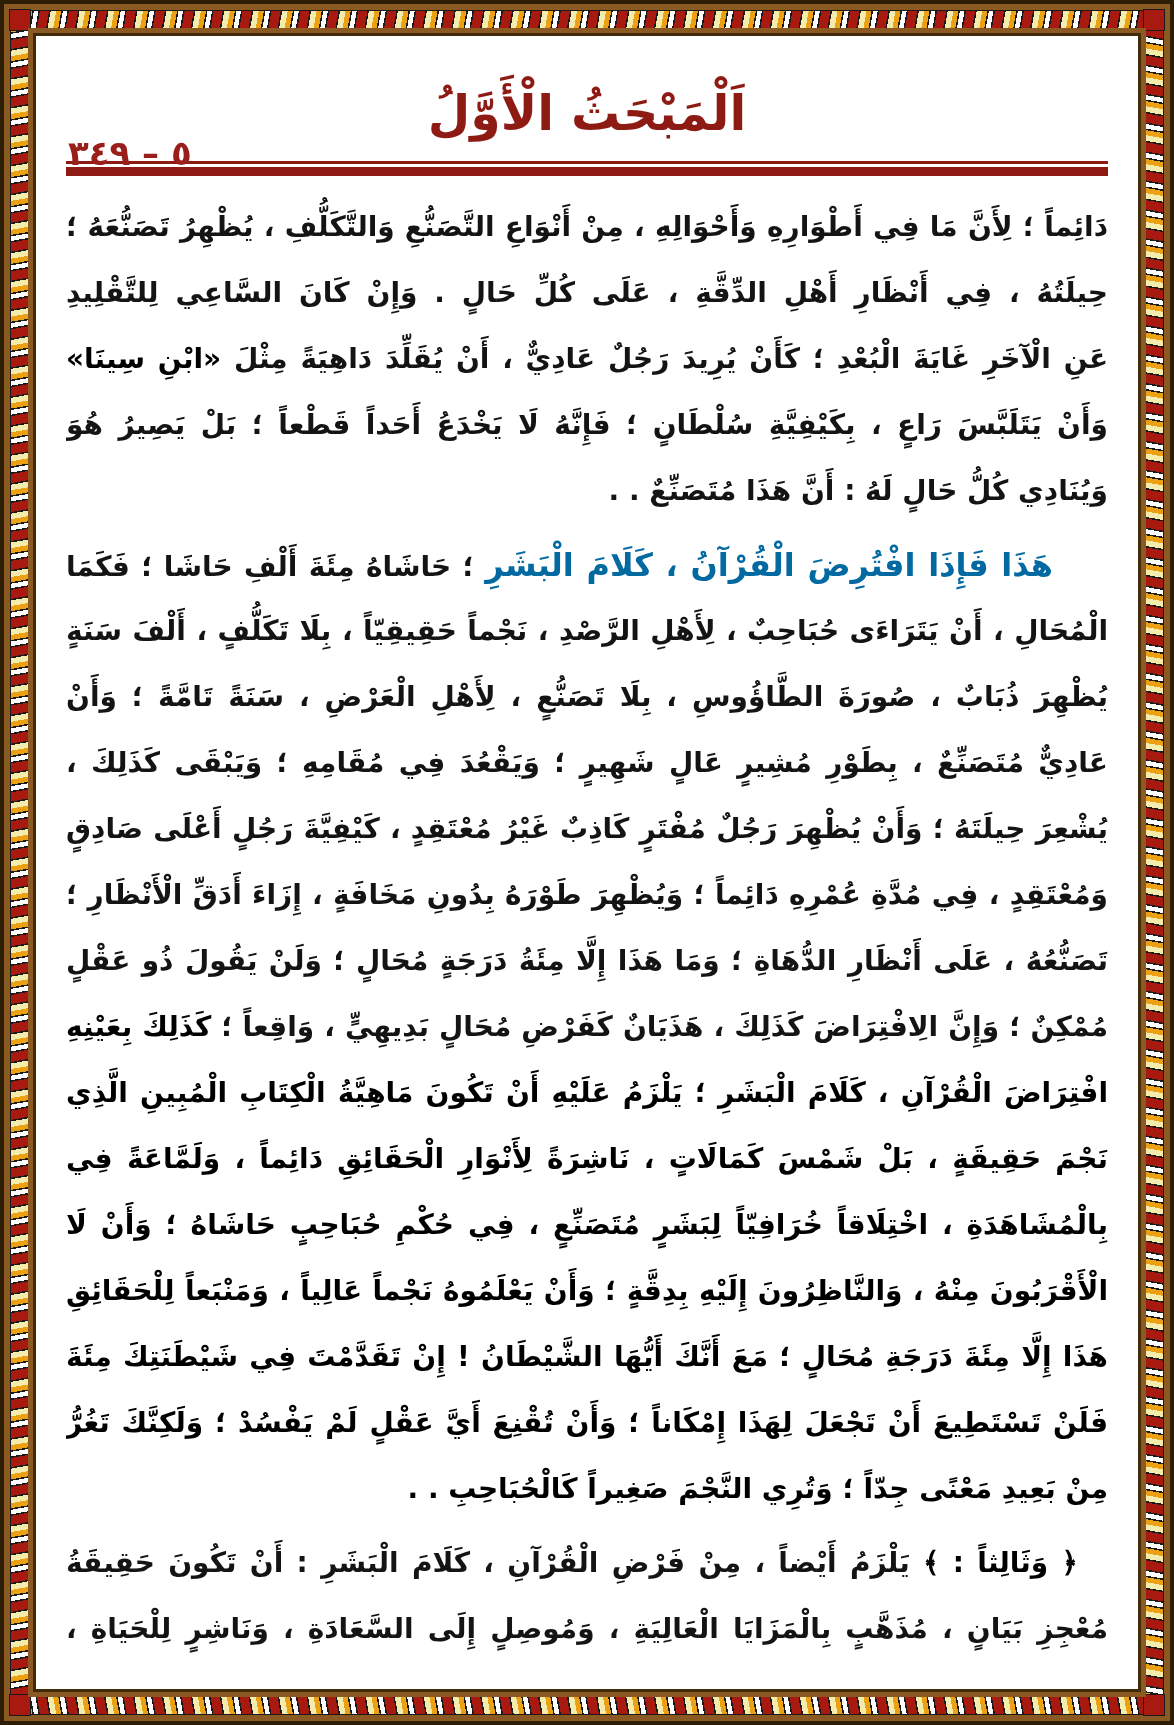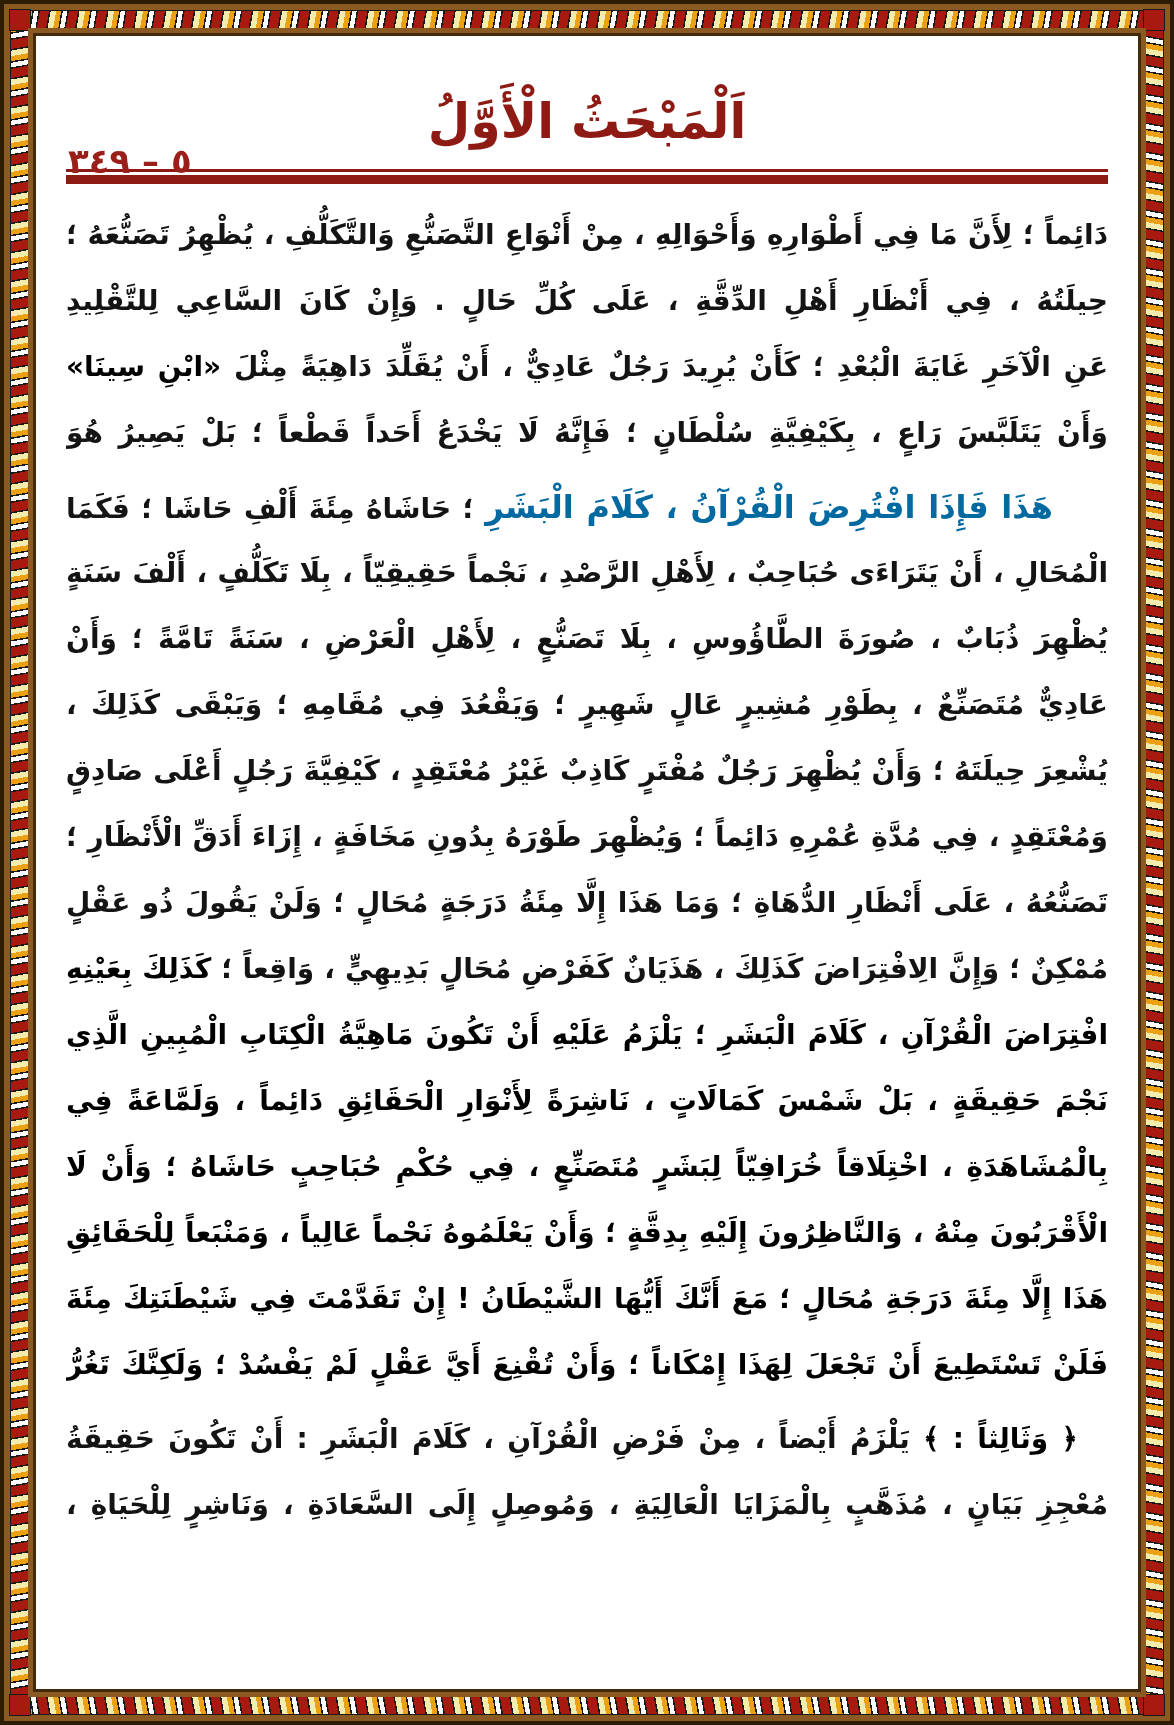--- a/index.html
+++ b/index.html
@@ -28,21 +28,21 @@
 
   .braid-corner { position:absolute; width:20px; height:20px; background:#a81a10; border:1px solid #1a1a1a; }
   .bc-tl { top:9px; left:9px; }   .bc-tr { top:9px; right:9px; }
   .bc-bl { bottom:9px; left:9px; } .bc-br { bottom:9px; right:9px; }
 
   .hook { position:absolute; width:13px; height:13px; background:#2e1d05; transform:rotate(45deg); }
   .hk-tl { top:-4px; left:-4px; } .hk-tr { top:-4px; right:-4px; }
   .hk-bl { bottom:-4px; left:-4px; } .hk-br { bottom:-4px; right:-4px; }
 
   
-  .content { position:absolute; top:36px; bottom:36px; left:36px; right:36px; padding:14px 30px; }
+  .content { position:absolute; top:36px; bottom:36px; left:36px; right:36px; padding:6px 30px; }
 
   .header { position:relative; }
   .page-num {
     position:absolute; left:2px; top:44px;
     font-size:34px; font-weight:bold; color:#9a1f1a; direction:rtl;
   }
   .title {
     text-align:center; margin-top:47px; font-size:49px; line-height:50px;
     font-weight:bold; color:#8e1a14;
   }
@@ -96,36 +96,38 @@
 
     <div class="rule-thin"></div>
     <div class="rule-thick"></div>
 
     <div class="body-text">
         <div class="para">
           <div class="line jline"><span class="seg-k">دَائِماً ؛ لِأَنَّ مَا فِي أَطْوَارِهِ وَأَحْوَالِهِ ، مِنْ أَنْوَاعِ التَّصَنُّعِ وَالتَّكَلُّفِ ، يُظْهِرُ تَصَنُّعَهُ ؛ فَلَا تَدُومُ</span></div>
           <div class="line jline"><span class="seg-k">حِيلَتُهُ ، فِي أَنْظَارِ أَهْلِ الدِّقَّةِ ، عَلَى كُلِّ حَالٍ . وَإِنْ كَانَ السَّاعِي لِلتَّقْلِيدِ بِالتَّصَنُّعِ ، بَعِيداً</span></div>
           <div class="line jline"><span class="seg-k">عَنِ الْآخَرِ غَايَةَ الْبُعْدِ ؛ كَأَنْ يُرِيدَ رَجُلٌ عَادِيٌّ ، أَنْ يُقَلِّدَ دَاهِيَةً مِثْلَ </span><span class="seg-r">«ابْنِ سِينَا»</span></div>
           <div class="line jline"><span class="seg-k">وَأَنْ يَتَلَبَّسَ رَاعٍ ، بِكَيْفِيَّةِ سُلْطَانٍ ؛ فَإِنَّهُ لَا يَخْدَعُ أَحَداً قَطْعاً ؛ بَلْ يَصِيرُ هُوَ نَفْسُهُ مَسْخَرَةً ؛</span></div>
+          <div class="line endline"><span class="seg-k">وَيُنَادِي كُلُّ حَالٍ لَهُ : أَنَّ هَذَا مُتَصَنِّعٌ . .</span></div>
         </div>
         <div class="para">
           <div class="line jline" style="padding-right: 55px;"><span class="seg-rb">هَذَا فَإِذَا افْتُرِضَ الْقُرْآنُ ، كَلَامَ الْبَشَرِ</span><span class="seg-k"> ؛ حَاشَاهُ مِئَةَ أَلْفِ حَاشَا ؛ فَكَمَا أَنَّ مِنَ</span></div>
           <div class="line jline"><span class="seg-k">الْمُحَالِ ، أَنْ يَتَرَاءَى حُبَاحِبٌ ، لِأَهْلِ الرَّصْدِ ، نَجْماً حَقِيقِيّاً ، بِلَا تَكَلُّفٍ ، أَلْفَ سَنَةٍ ؛ وَأَنْ</span></div>
           <div class="line jline"><span class="seg-k">يُظْهِرَ ذُبَابٌ ، صُورَةَ الطَّاؤُوسِ ، بِلَا تَصَنُّعٍ ، لِأَهْلِ الْعَرْضِ ، سَنَةً تَامَّةً ؛ وَأَنْ يَتَلَبَّسَ مُجَنَّدٌ</span></div>
           <div class="line jline"><span class="seg-k">عَادِيٌّ مُتَصَنِّعٌ ، بِطَوْرِ مُشِيرٍ عَالٍ شَهِيرٍ ؛ وَيَقْعُدَ فِي مُقَامِهِ ؛ وَيَبْقَى كَذَلِكَ ، زَمَناً كَثِيراً ؛ وَلَا</span></div>
           <div class="line jline"><span class="seg-k">يُشْعِرَ حِيلَتَهُ ؛ وَأَنْ يُظْهِرَ رَجُلٌ مُفْتَرٍ كَاذِبٌ غَيْرُ مُعْتَقِدٍ ، كَيْفِيَّةَ رَجُلٍ أَعْلَى صَادِقٍ وَأَمِينٍ</span></div>
           <div class="line jline"><span class="seg-k">وَمُعْتَقِدٍ ، فِي مُدَّةِ عُمْرِهِ دَائِماً ؛ وَيُظْهِرَ طَوْرَهُ بِدُونِ مَخَافَةٍ ، إِزَاءَ أَدَقِّ الْأَنْظَارِ ؛ وَيَخْتَفِيَ</span></div>
           <div class="line jline"><span class="seg-k">تَصَنُّعُهُ ، عَلَى أَنْظَارِ الدُّهَاةِ ؛ وَمَا هَذَا إِلَّا مِئَةُ دَرَجَةٍ مُحَالٍ ؛ وَلَنْ يَقُولَ ذُو عَقْلٍ أَصْلاً : إِنَّهُ</span></div>
           <div class="line jline"><span class="seg-k">مُمْكِنٌ ؛ وَإِنَّ الِافْتِرَاضَ كَذَلِكَ ، هَذَيَانٌ كَفَرْضِ مُحَالٍ بَدِيهِيٍّ ، وَاقِعاً ؛ </span><span class="seg-r">كَذَلِكَ بِعَيْنِهِ فَإِنَّ</span></div>
           <div class="line jline"><span class="seg-r">افْتِرَاضَ الْقُرْآنِ ، كَلَامَ الْبَشَرِ ؛ يَلْزَمُ عَلَيْهِ أَنْ تَكُونَ مَاهِيَّةُ الْكِتَابِ الْمُبِينِ الَّذِي يُتَلَقَّى</span></div>
           <div class="line jline"><span class="seg-r">نَجْمَ حَقِيقَةٍ ، بَلْ شَمْسَ كَمَالَاتٍ ، نَاشِرَةً لِأَنْوَارِ الْحَقَائِقِ دَائِماً ، وَلَمَّاعَةً فِي سَمَاءِ الْإِسْلَامِ</span></div>
           <div class="line jline"><span class="seg-r">بِالْمُشَاهَدَةِ ، اخْتِلَاقاً خُرَافِيّاً لِبَشَرٍ مُتَصَنِّعٍ ، فِي حُكْمِ حُبَاحِبٍ حَاشَاهُ ؛ وَأَنْ لَا يُدْرِكَهُ</span></div>
           <div class="line jline"><span class="seg-r">الْأَقْرَبُونَ مِنْهُ ، وَالنَّاظِرُونَ إِلَيْهِ بِدِقَّةٍ ؛ وَأَنْ يَعْلَمُوهُ نَجْماً عَالِياً ، وَمَنْبَعاً لِلْحَقَائِقِ ؛ وَمَا</span></div>
           <div class="line jline"><span class="seg-r">هَذَا إِلَّا مِئَةَ دَرَجَةِ مُحَالٍ ؛ مَعَ أَنَّكَ أَيُّهَا الشَّيْطَانُ ! إِنْ تَقَدَّمْتَ فِي شَيْطَنَتِكَ مِئَةَ دَرَجَةٍ ؛</span></div>
           <div class="line jline"><span class="seg-r">فَلَنْ تَسْتَطِيعَ أَنْ تَجْعَلَ لِهَذَا إِمْكَاناً ؛ وَأَنْ تُقْنِعَ أَيَّ عَقْلٍ لَمْ يَفْسُدْ ؛ وَلَكِنَّكَ تَغُرُّ بِالْإِنْظَارِ</span></div>
+          <div class="line endline"><span class="seg-r">مِنْ بَعِيدِ مَعْنًى جِدّاً ؛ وَتُرِي النَّجْمَ صَغِيراً كَالْحُبَاحِبِ . .</span></div>
         </div>
         <div class="para">
           <div class="line jline" style="padding-right: 30px;"><span class="seg-r">﴿ وَثَالِثاً : ﴾</span><span class="seg-k"> يَلْزَمُ أَيْضاً ، مِنْ فَرْضِ الْقُرْآنِ ، كَلَامَ الْبَشَرِ : أَنْ تَكُونَ حَقِيقَةُ فُرْقَانٍ</span></div>
           <div class="line jline"><span class="seg-k">مُعْجِزِ بَيَانٍ ، مُذَهَّبٍ بِالْمَزَايَا الْعَالِيَةِ ، وَمُوصِلٍ إِلَى السَّعَادَةِ ، وَنَاشِرٍ لِلْحَيَاةِ ، وَأَقْوَى رُوحاً ،</span></div>
         </div>
       </div>
 
   </div>
 </div>
 

